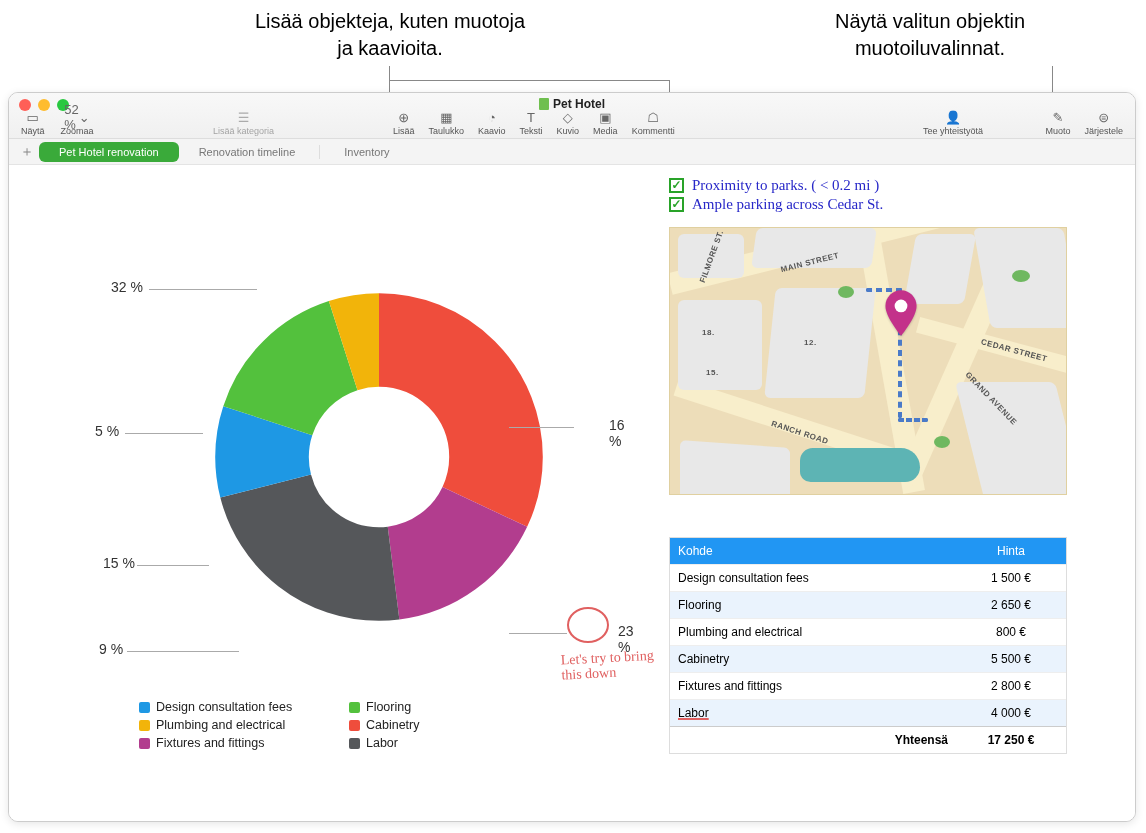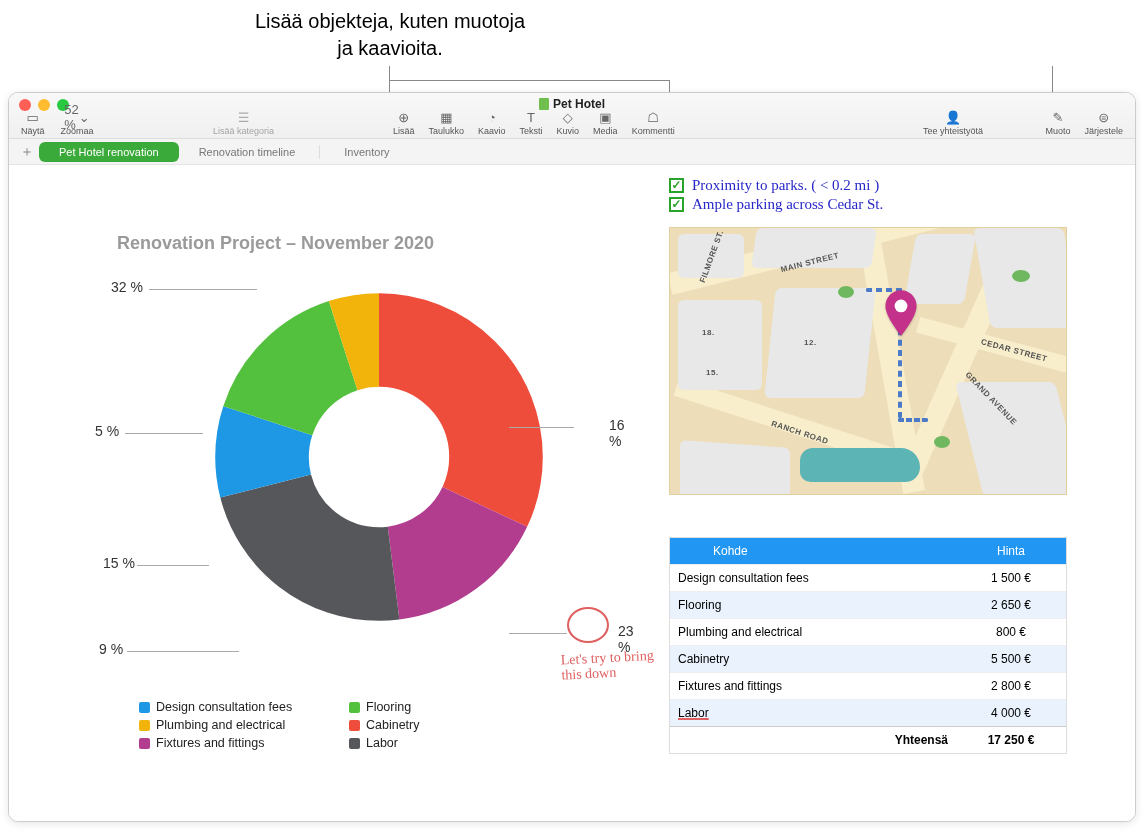--- a/index.html
+++ b/index.html
@@ -76,34 +76,35 @@
 .map-road{position:absolute; background:#f8eecb;}
 .map-label{position:absolute; font-size:8px; font-weight:700; color:#555; letter-spacing:0.5px;}
 .map-water{position:absolute; background:#5db4b4; border-radius:50%;}
 .map-green{position:absolute; background:#6fb860; border-radius:50%;}
 .pin{position:absolute; left:214px; top:62px;}
 .pin svg{filter:drop-shadow(0 1px 1px rgba(0,0,0,0.2));}
 .dashpath{position:absolute; border:2px dashed #4a7ac8; border-radius:3px;}
 
 
 .table{position:absolute; left:660px; top:372px; width:398px; font-size:12px; border:1px solid #ddd;}
-.thead{display:flex; background:#2196f3; color:#fff; font-weight:500;padding-left:35px;}
+.thead{display:flex; background:#2196f3; color:#fff; font-weight:500;}
 .th,.td{padding:6px 8px;}
 .th1,.td1{flex:1;} .th2,.td2{width:110px; text-align:center;}
 .trow{display:flex; border-top:1px solid #eee;}
 .trow.alt{background:#eaf3fd;}
 .tfoot{display:flex; border-top:1px solid #ccc; font-weight:700;}
 .labor-underline{text-decoration:underline; text-decoration-color:#e06060; text-decoration-thickness:2px;}
 
 </style>
 </head>
 <body>
 
 <div class="callouts">
   <div class="callout callout-left">Lisää objekteja, kuten muotoja ja kaavioita.</div>
+  <div class="callout callout-right">Näytä valitun objektin muotoiluvalinnat.</div>
   <div class="call-line cl-v1"></div>
     <div class="call-line cl-h"></div>
   <div class="call-line cl-v2a"></div>
     <div class="call-line cl-v2b"></div>
   <div class="call-line cl-r"></div>
 </div>
 
 <div class="window">
 
   <div class="titlebar">
@@ -183,21 +184,20 @@
 
   <div class="tabbar">
     <div class="addtab">＋</div>
     <div class="tab active">Pet Hotel renovation</div>
     <div class="tab">Renovation timeline</div>
     <div class="tab-sep"></div>
     <div class="tab">Inventory</div>
   </div>
 
   <div class="canvas">
-    <div class="h2">Renovation Project – November 2020</div>
 
     <div class="donut-wrap">
       <svg class="donut" width="360" height="360" viewBox="0 0 200 200">
 
         <g transform="translate(100,100) rotate(-90)">
           <circle r="65" fill="none" stroke="#ef4d3c" stroke-width="52" stroke-dasharray="130.7 408.4" stroke-dashoffset="0"></circle>
           <circle r="65" fill="none" stroke="#b23d8e" stroke-width="52" stroke-dasharray="65.3 408.4" stroke-dashoffset="-130.7"></circle>
           <circle r="65" fill="none" stroke="#55575a" stroke-width="52" stroke-dasharray="93.9 408.4" stroke-dashoffset="-196"></circle>
           <circle r="65" fill="none" stroke="#1e98e4" stroke-width="52" stroke-dasharray="36.8 408.4" stroke-dashoffset="-289.9"></circle>
           <circle r="65" fill="none" stroke="#53c13d" stroke-width="52" stroke-dasharray="61.3 408.4" stroke-dashoffset="-326.7"></circle>

